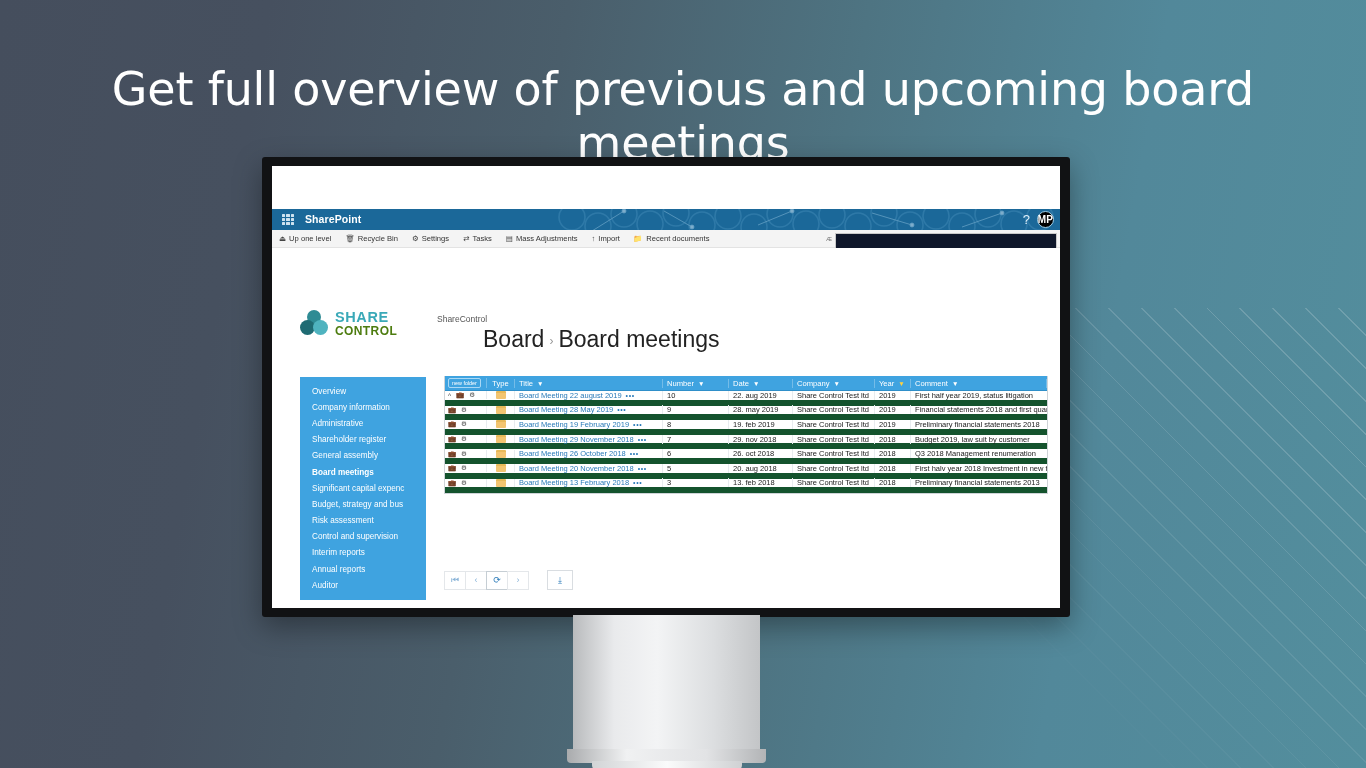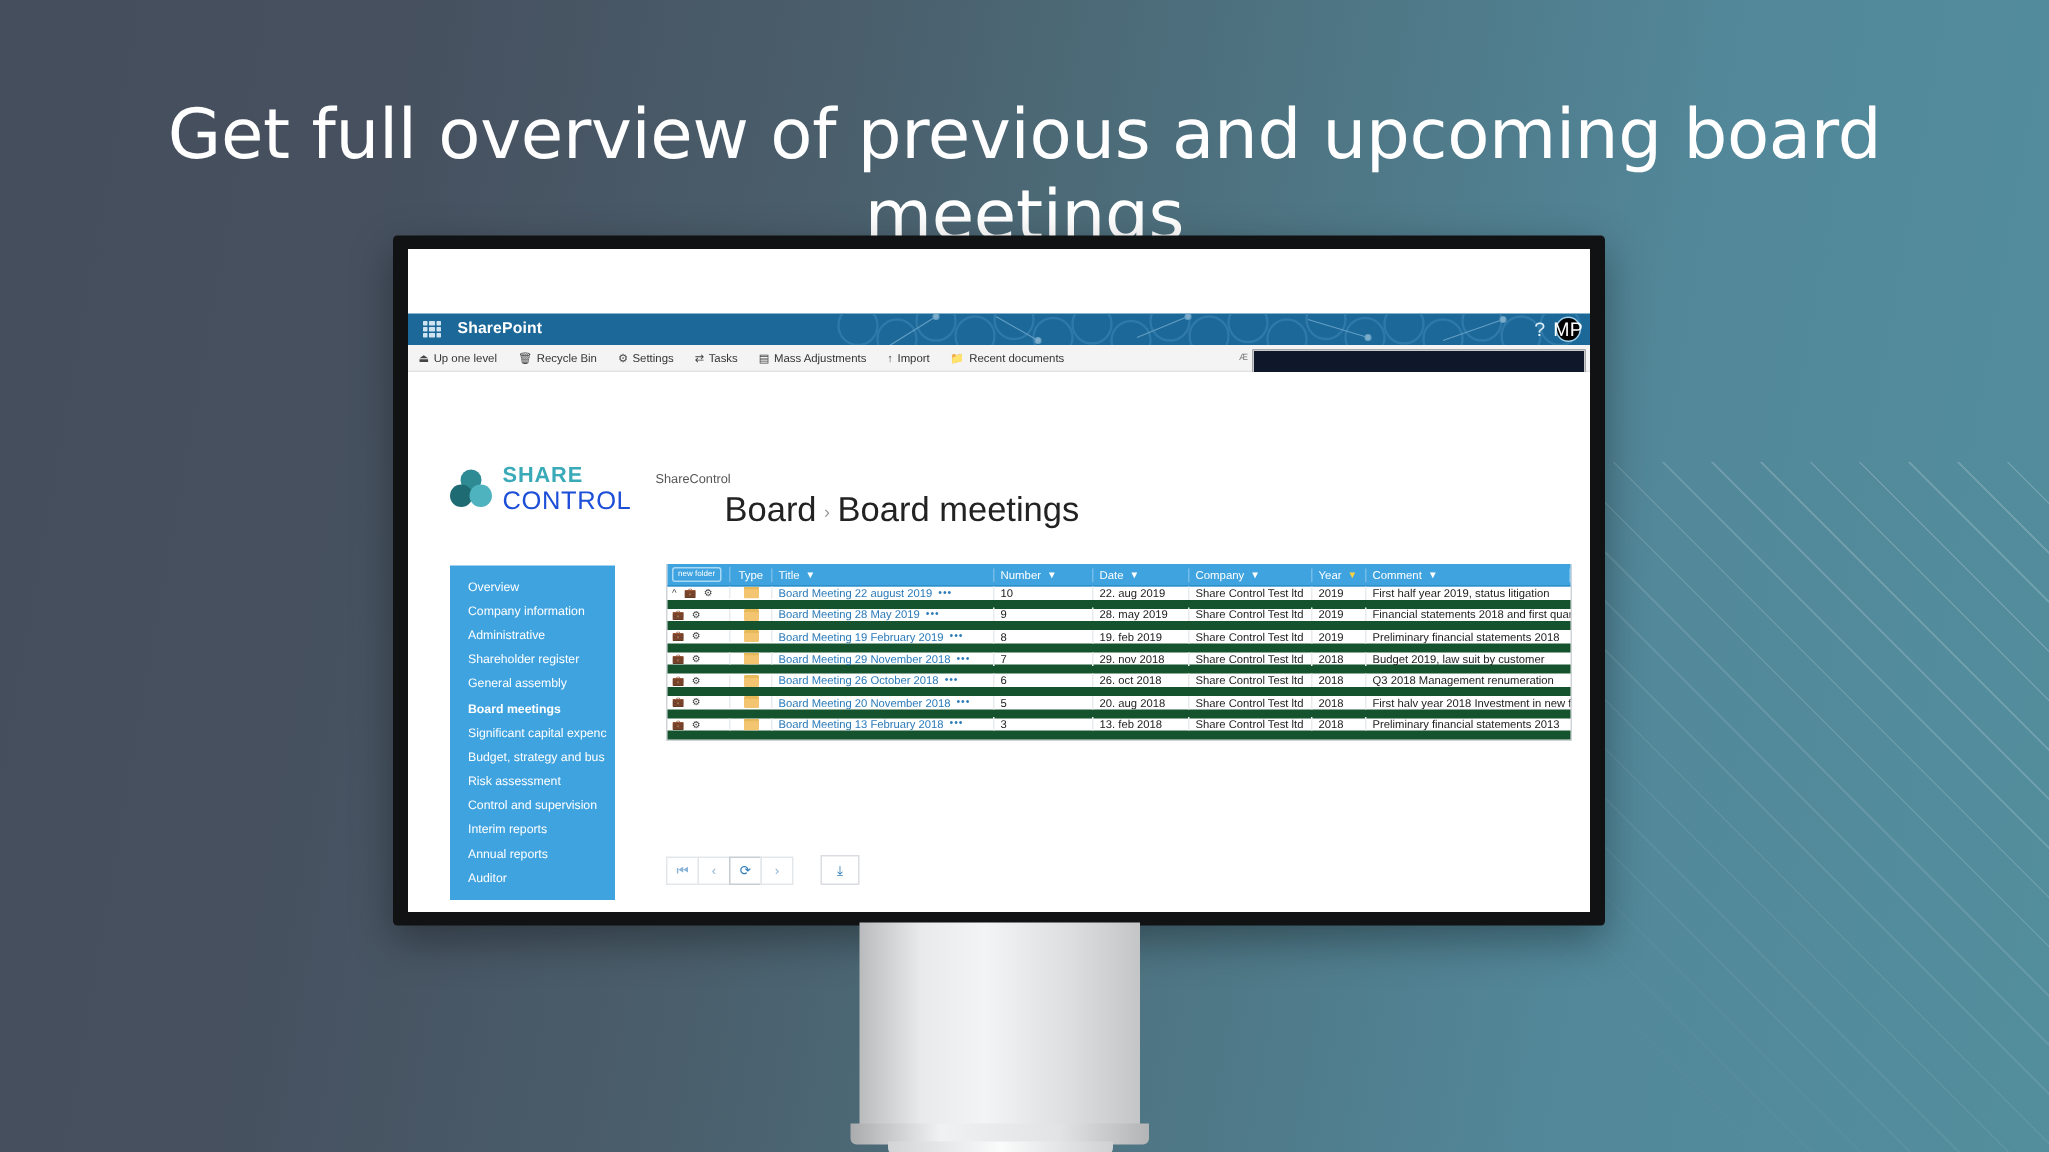--- a/index.html
+++ b/index.html
@@ -43,21 +43,21 @@
   
   .suitebar { position:relative; height:21px; background:#1b6899; overflow:hidden;margin-top:43px; }
   .suitebar .pattern { position:absolute; inset:0; opacity:.55; }
   .waffle { position:absolute; left:10px; top:5px; width:12px; height:11px;
     display:grid; grid-template-columns:repeat(3,1fr); grid-template-rows:repeat(3,1fr); gap:1.4px; }
   .waffle i { background:#cfe3f0; border-radius:.5px; display:block; }
   .sp-name { position:absolute; left:33px; top:4px; color:#fff; font-size:10.5px; font-weight:bold; letter-spacing:.1px;}
   .sb-right { position:absolute; right:6px; top:2px; display:flex; align-items:center; gap:7px; }
   .help-ico { color:#dff0fa; font-size:13px; line-height:1; }
   .avatar { width:17px; height:17px; border-radius:50%; background:#000000;
-     border:1px solid #9fd0ea; color:#fff; font-size:13px; font-weight:normal;
+     border:1px solid #9fd0ea; color:#fff; font-size:10px; font-weight:bold;
      display:flex; align-items:center; justify-content:center; letter-spacing:.2px;}
 
   
   .cmdbar { height:18px; background:#f4f4f4; border-bottom:1px solid #e3e3e3;
       display:flex; align-items:center; padding-left:7px; position:relative; }
   .cmd { display:flex; align-items:center; gap:3px; font-size:7.6px; color:#333; margin-right:14px; white-space:nowrap;}
   .cmd .gl { font-size:7.5px; color:#444; }
   .srch-label { position:absolute; right:228px; font-size:6px; color:#777; }
   .srch { position:absolute; right:3px; top:2.5px; width:222px; height:13px;
       background:#0f172a; border:1px solid #c9c9c9; font-size:7px; color:#a6a6a6;
@@ -66,28 +66,28 @@
   
   .page { position:relative; height:403px; background:#fff; }
   .logo { position:absolute; left:28px; top:62px; display:flex; align-items:center; gap:5px;}
   .logo-mark { width:30px; height:26px; position:relative; }
   .logo-mark span { position:absolute; border-radius:50%; }
   .lm1 { width:14px;height:14px; background:#2e8b94; left:7px; top:0; }
   .lm2 { width:15px;height:15px; background:#1f6b73; left:0;  top:10px; }
   .lm3 { width:15px;height:15px; background:#4fb3bf; left:13px;top:10px; }
   .logo-txt { line-height:1.0; }
   .logo-txt .l1 { font-size:14.5px; font-weight:bold; color:#3aa9b8; letter-spacing:.6px;}
-  .logo-txt .l2 { font-size:17px; font-weight:normal; color:#1d4ed8; letter-spacing:.4px;}
+  .logo-txt .l2 { font-size:12px; font-weight:bold; color:#4d7c0f; letter-spacing:.4px;}
 
   .crumb-site { position:absolute; left:165px; top:66px; font-size:8.5px; color:#555; }
   .crumb-main { position:absolute; left:165px; top:78px; font-size:23px; color:#222; font-weight:400; white-space:nowrap;margin-left:46px;}
   .crumb-main .sep { font-size:12px; color:#999; vertical-align:middle; padding:0 5px; }
 
   
-  .sidenav { position:absolute; left:28px; top:129px; width:110px;
+  .sidenav { position:absolute; left:28px; top:129px; width:126px;
       background:#3fa3e0; padding:6px 0 7px 0; }
   .nav-item { font-size:8.2px; color:#fff; padding:3.6px 0 3.6px 12px; white-space:nowrap; overflow:hidden;}
   .nav-item.active { font-weight:bold; }
 
   
   .grid { position:absolute; left:172px; top:128px; width:604px; border:1px solid #cfd4d8; border-top:none;}
   .grow { display:flex; font-size:7.5px; color:#222; border-bottom:6px solid #14532d; height:14.6px; align-items:center;}
   .ghead { background:#3fa3e0; color:#fff; font-size:7.6px; height:15px; border-bottom:1px solid #2f8fc9;}
   .gcell { padding:0 4px; overflow:hidden; white-space:nowrap; display:flex; align-items:center; }
   .c-ico   { width:42px; gap:5px; padding-left:3px;}

